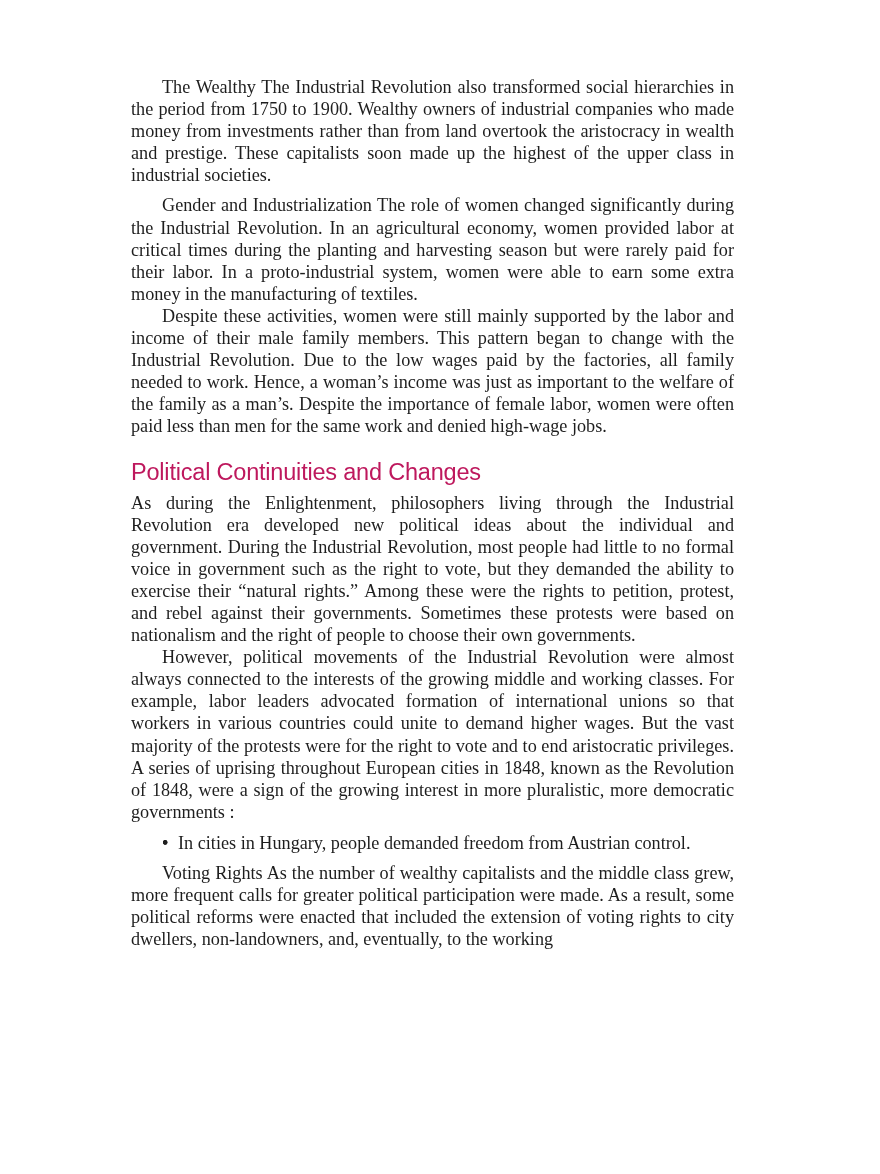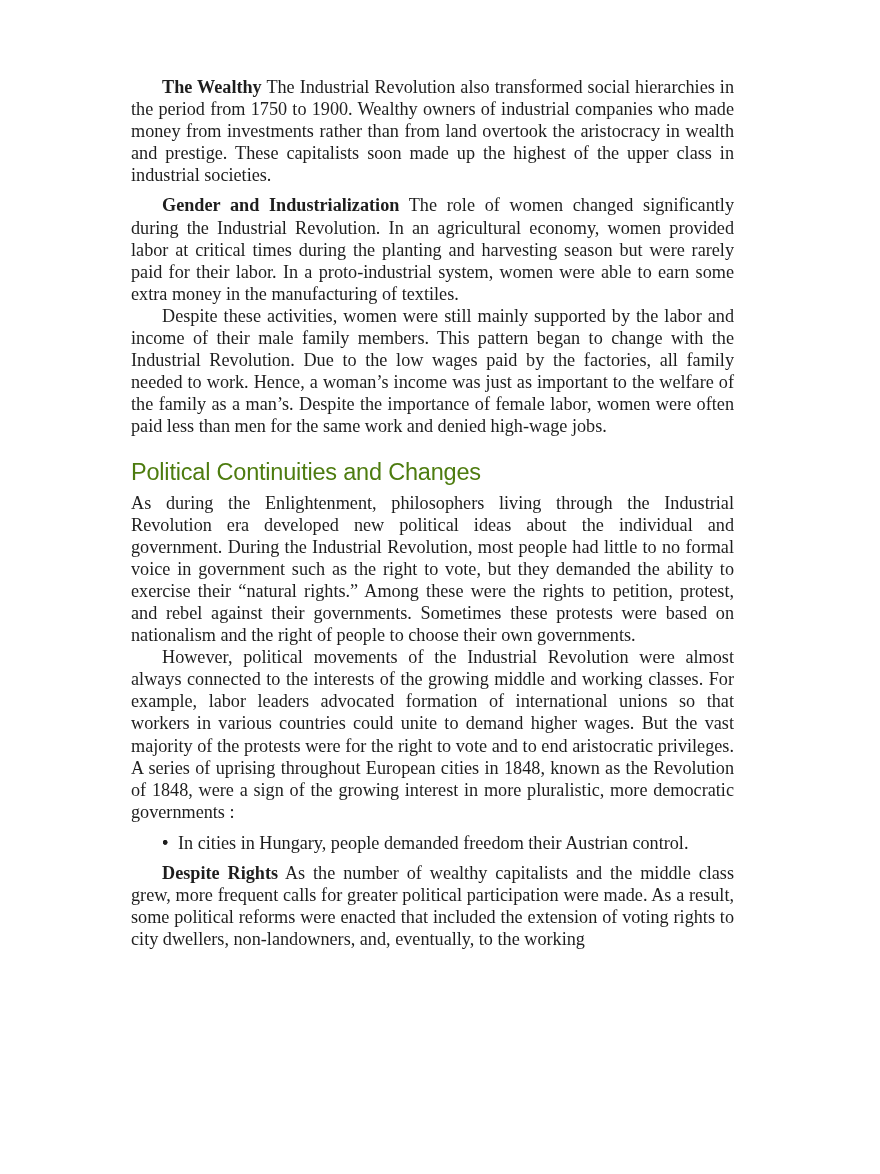--- a/index.html
+++ b/index.html
@@ -24,30 +24,30 @@
       line-height: 22.1px;
     }
     .para {
       margin: 0;
       text-align: justify;
       text-indent: 31px;
     }
     .para.noindent { text-indent: 0; }
     .para.gap-before { margin-top: 8px; }
     .runin {
-      font-weight: bold;
+      font-weight: normal;
       margin-top: 20px;
     }
     .section-heading {
       font-family: "Liberation Sans", sans-serif;
       font-size: 23.5px;
       font-weight: normal;
       line-height: 28px;
       margin: 20px 0 6px 0;
-      color: #4d7c0f;
+      color: #be185d;
       letter-spacing: -0.2px;
     }
     .bullets {
       list-style: none;
       margin: 6px 0 6px 0;
       padding: 0;
     }
     .bullets li {
       position: relative;
       padding-left: 47px;
@@ -84,22 +84,22 @@
 
   <ul class="bullets">
     <li>
       <span class="bullet-dot">•</span>
     </li>
     <li>
       <span class="bullet-dot">•</span>
     </li>
     <li>
       <span class="bullet-dot">•</span>
-      <span>In cities in Hungary, people demanded freedom their Austrian control.</span>
+      <span>In cities in Hungary, people demanded freedom from Austrian control.</span>
     </li>
   </ul>
 
 
   <p class="para gap-before">
-    <span class="runin">Despite Rights</span><span>  As the number of wealthy capitalists and the middle class grew, more frequent calls for greater political participation were made. As a result, some political reforms were enacted that included the extension of voting rights to city dwellers, non-landowners, and, eventually, to the working</span>
+    <span class="runin">Voting Rights</span><span>  As the number of wealthy capitalists and the middle class grew, more frequent calls for greater political participation were made. As a result, some political reforms were enacted that included the extension of voting rights to city dwellers, non-landowners, and, eventually, to the working</span>
   </p>
 
 </div>
 
 </body></html>

